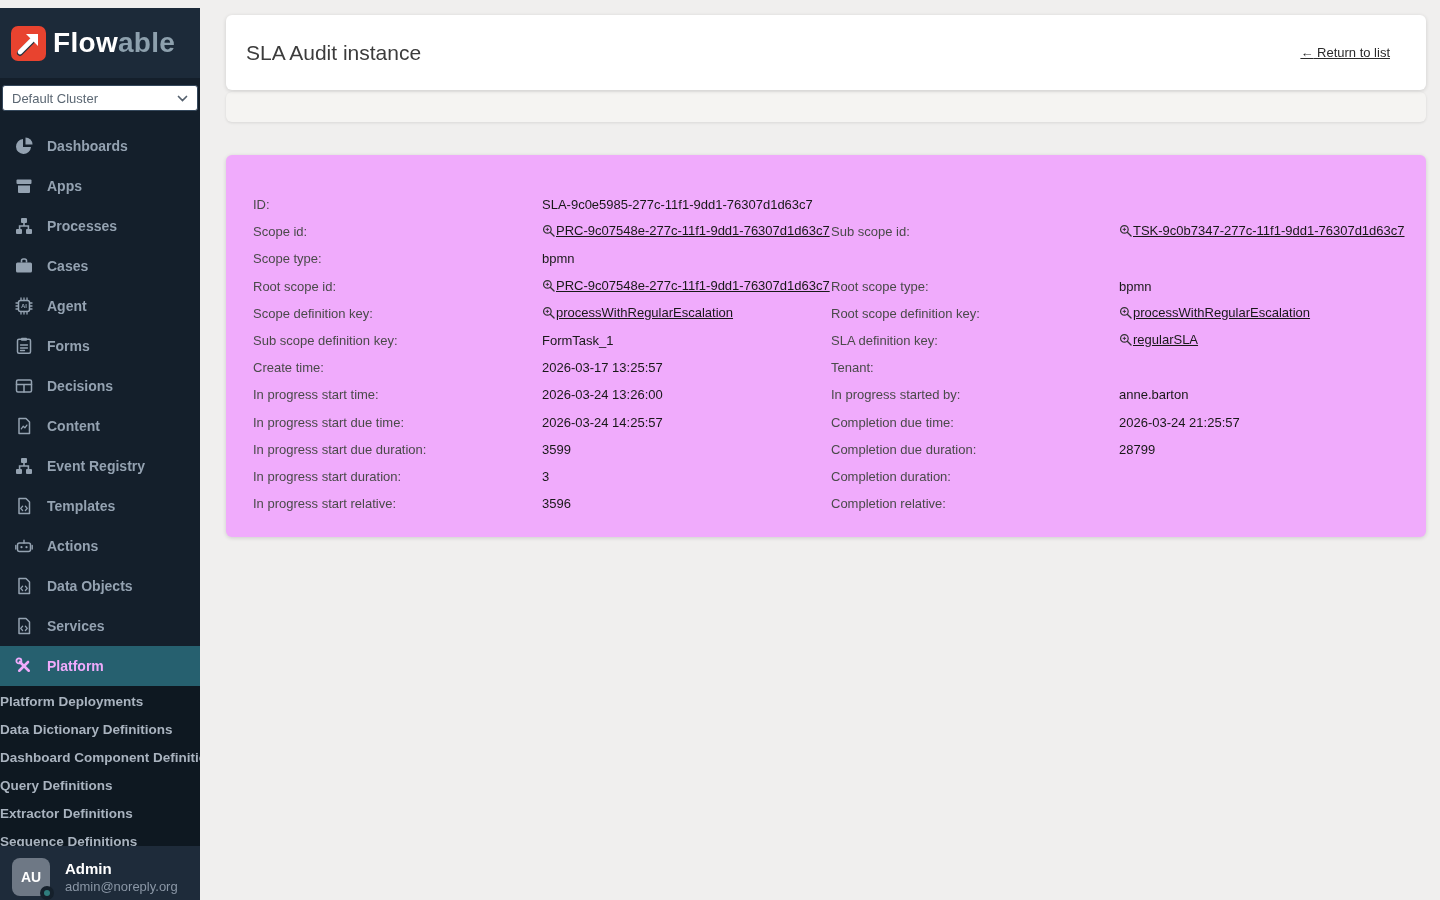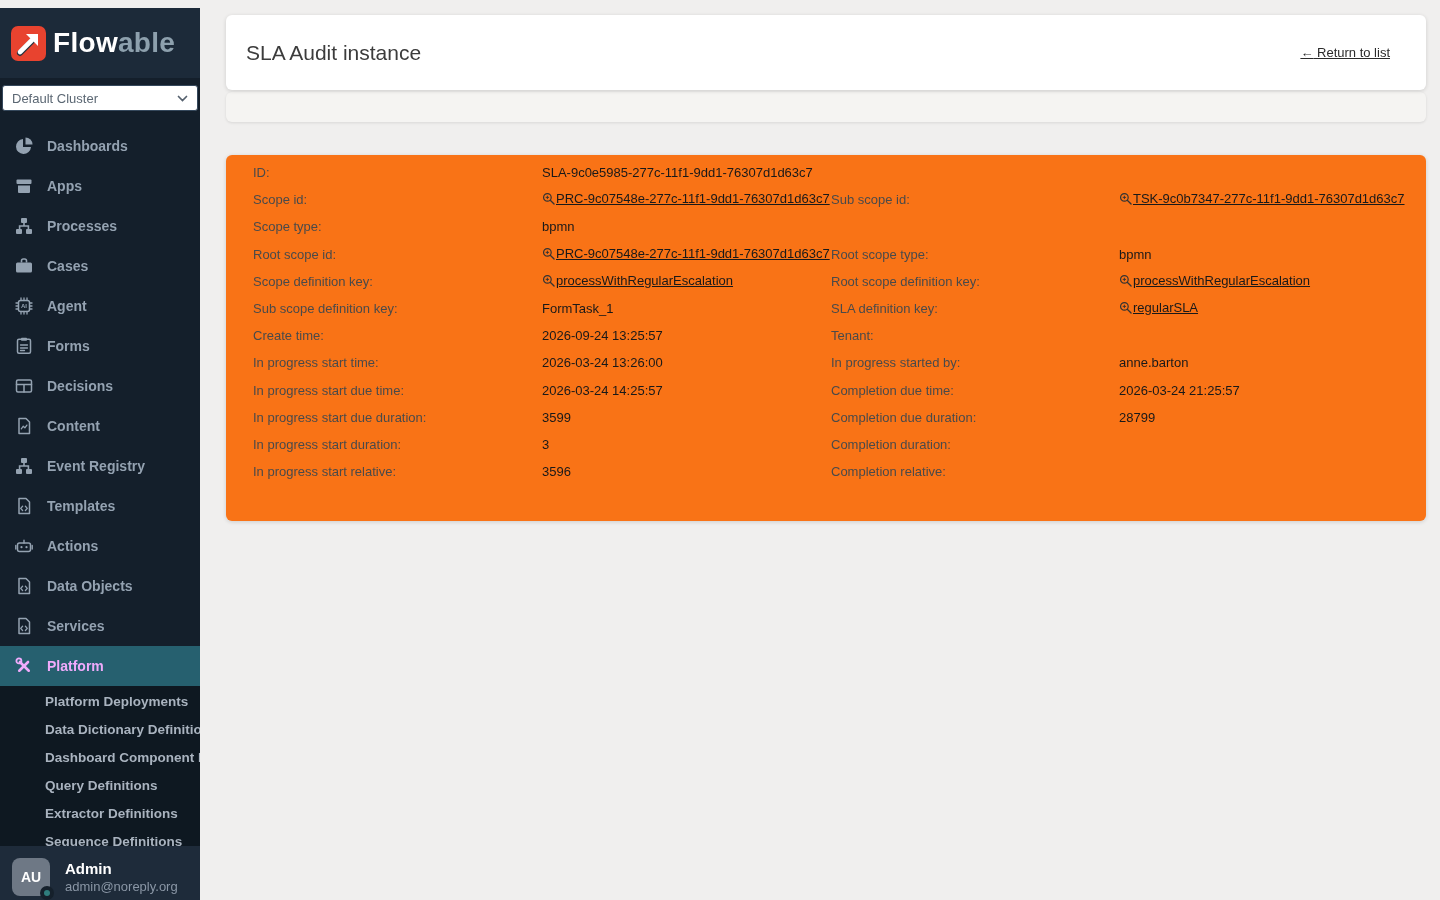--- a/index.html
+++ b/index.html
@@ -56,21 +56,20 @@
   .nav-item.active { background: #26606f; color: #f0abfc; }
 
   .submenu {
     flex: 1;
     background: #0e1821;
     padding-top: 2px;
     overflow: hidden;
   }
   .submenu-item {
     height: 28px; line-height: 28px;
-    padding-left: 45px;
     font-size: 13.5px; font-weight: bold;
     color: #a9b3bf;
     white-space: nowrap;
     cursor: pointer;
   }
 
   .user-footer {
     flex: none; height: 62px;
     background: #1e2b3a;
     display: flex; align-items: center;
@@ -115,24 +114,24 @@
   .toolbar-strip {
     margin: 2px 20px 0 20px;
     height: 30px;
     background: #f5f4f2;
     border-radius: 6px;
     box-shadow: 0 1px 3px rgba(0,0,0,.10);
   }
   .detail-card {
     margin: 33px 20px 0 20px;
     min-height: 366px;
-    background: #f97316;
+    background: #f0abfc;
     border-radius: 6px;
     box-shadow: 0 1px 4px rgba(0,0,0,.14);
-    padding: 4px 0 20px 27px;
+    padding: 36px 0 20px 27px;
   }
   .detail-row { display: flex; }
   .detail-cell { width: 578px; flex: none; display: flex; align-items: center; height: 27.2px; }
   .detail-label { width: 289px; flex: none; font-size: 13px; color: #4a4a4a; }
   .detail-cell.right .detail-label { width: 288px; }
   .detail-value { font-size: 13px; color: #191919; white-space: nowrap; }
   .value-link {
     display: inline-flex; align-items: center; gap: 1px;
     font-size: 13px; color: #191919;
     text-decoration: underline;
@@ -473,21 +472,21 @@
                 </svg>
               </span>
               <span>regularSLA</span>
             </a></span>
     </div>
   </div>
 
   <div class="detail-row">
     <div class="detail-cell left">
       <span class="detail-label">Create time:</span>
-      <span class="detail-value">2026-09-24 13:25:57</span>
+      <span class="detail-value">2026-03-17 13:25:57</span>
     </div>
     <div class="detail-cell right">
       <span class="detail-label">Tenant:</span>
       <span class="detail-value"></span>
     </div>
   </div>
 
   <div class="detail-row">
     <div class="detail-cell left">
       <span class="detail-label">In progress start time:</span>

